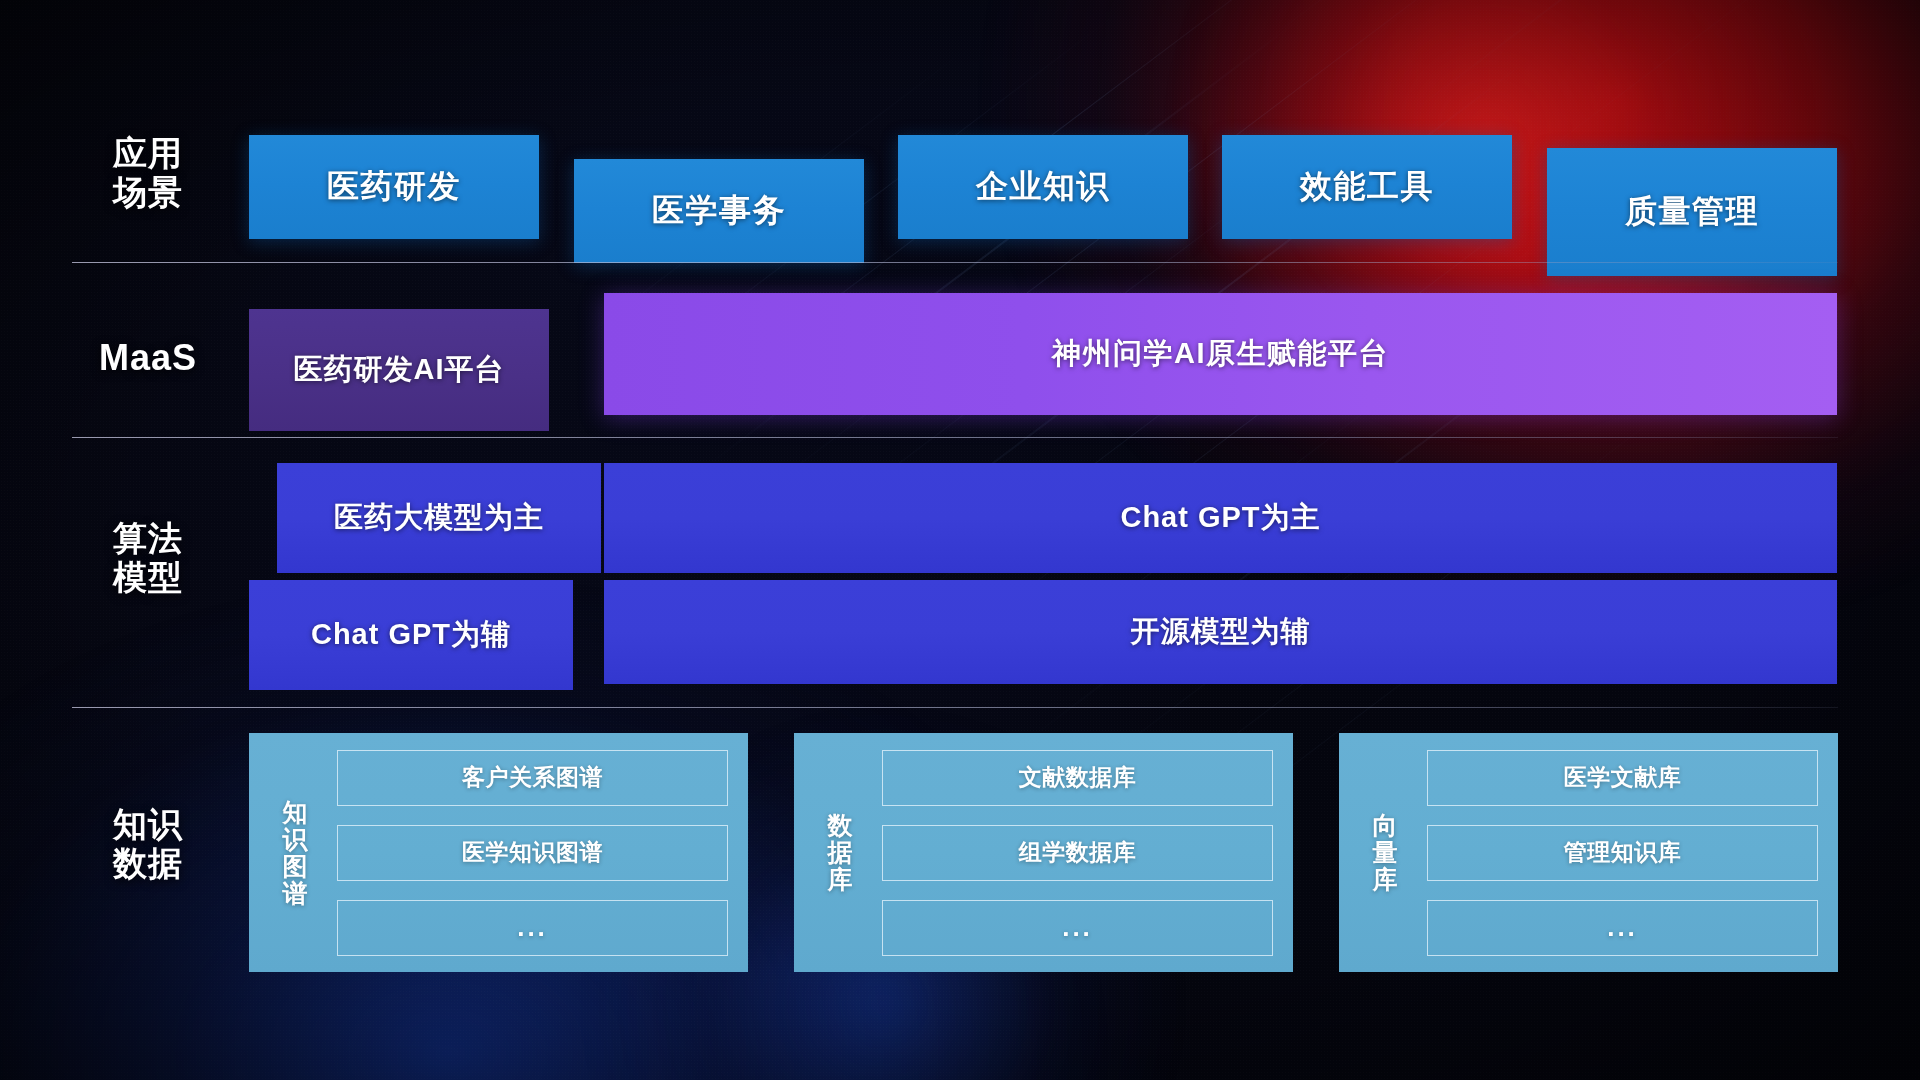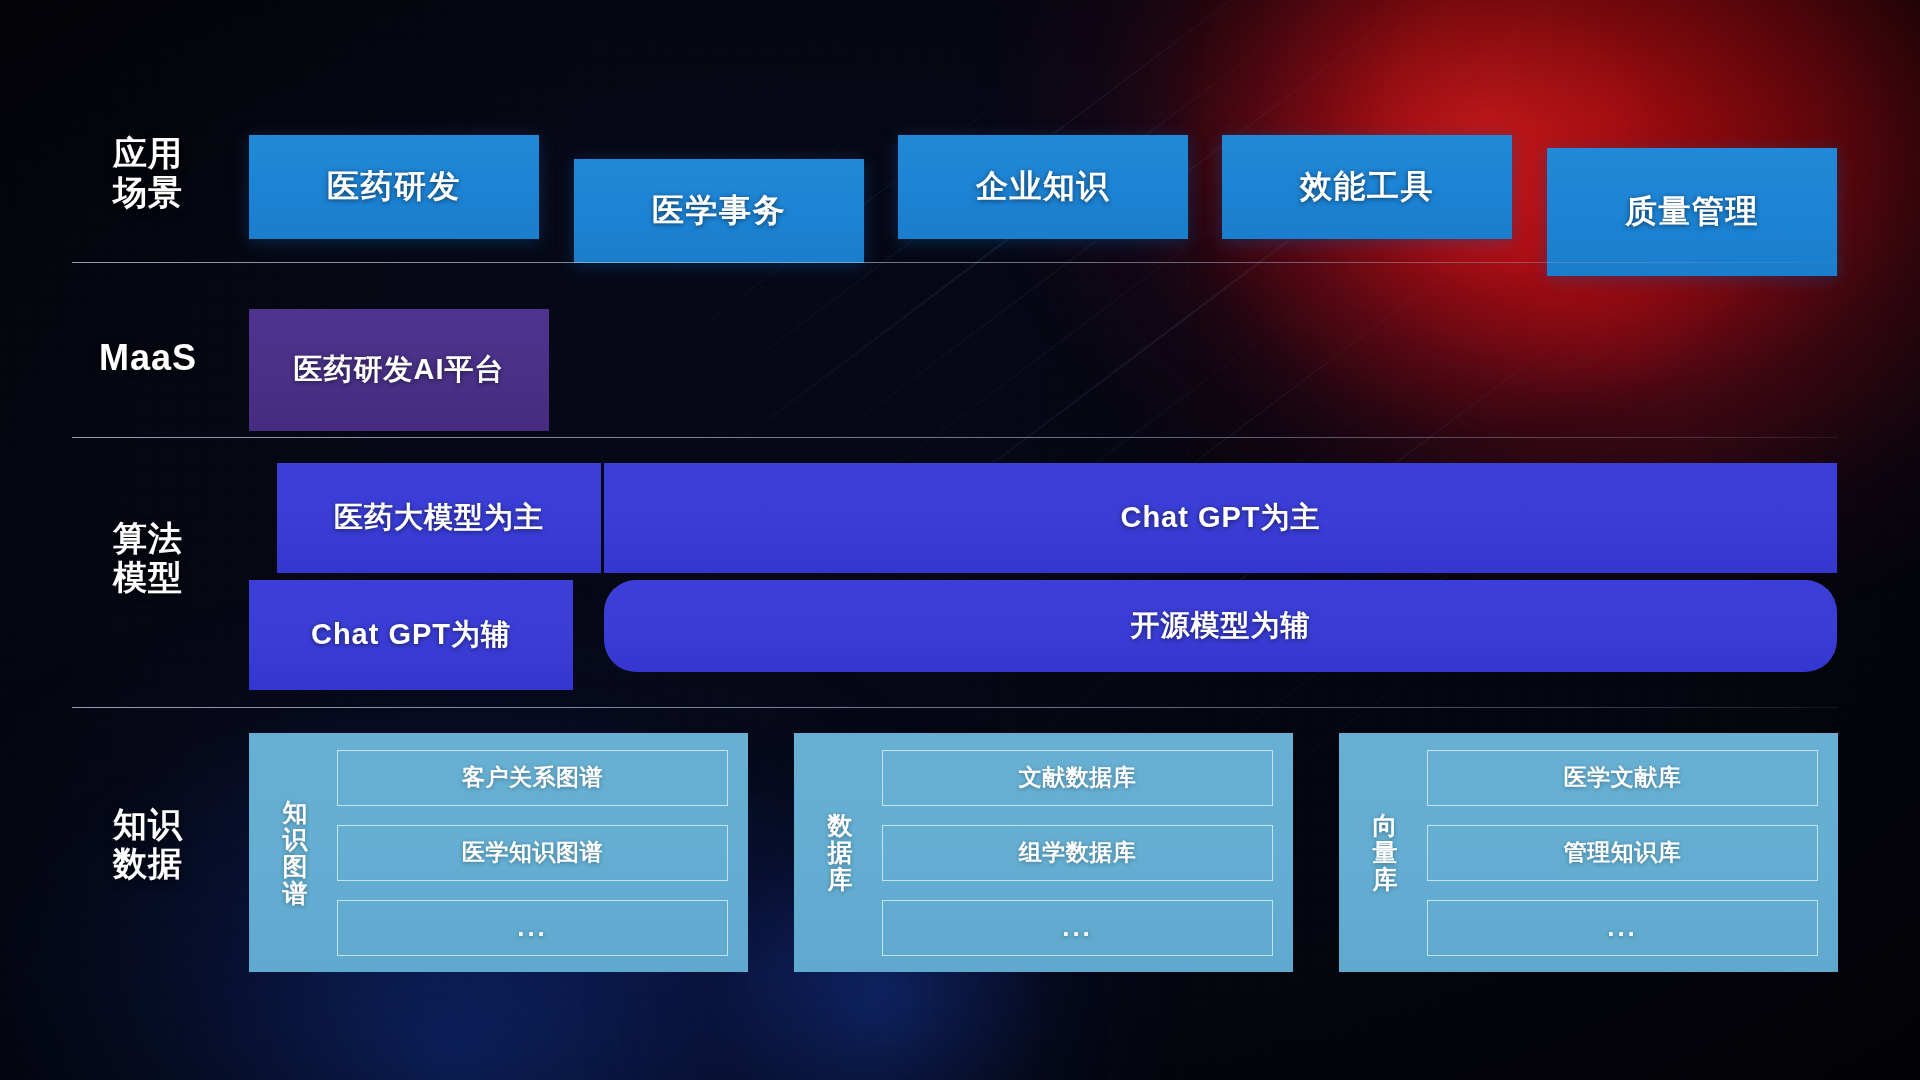--- a/index.html
+++ b/index.html
@@ -197,36 +197,39 @@
     <span>质量管理</span>
   </div>
 
   <div class="divider" style="left:72px;top:262px;width:1766px;"></div>
 
   <div class="row-label" style="left:72px;top:337px;width:152px;font-size:36px;">MaaS</div>
 
   <div class="box maas-left" style="left:249px;top:309px;width:300px;height:122px;">
     <span>医药研发AI平台</span>
   </div>
+  <div class="box maas-right" style="left:604px;top:293px;width:1233px;height:122px;">
+    <span>神州问学AI原生赋能平台</span>
+  </div>
 
   <div class="divider" style="left:72px;top:437px;width:1766px;"></div>
 
   <div class="row-label" style="left:72px;top:519px;width:152px;font-size:34px;">算法
 模型</div>
 
   <div class="box algo-box" style="left:249px;top:463px;width:324px;height:110px;margin-left:28px;">
     <span>医药大模型为主</span>
   </div>
   <div class="box algo-box" style="left:604px;top:463px;width:1233px;height:110px;">
     <span>Chat GPT为主</span>
   </div>
   <div class="box algo-box" style="left:249px;top:580px;width:324px;height:110px;">
     <span>Chat GPT为辅</span>
   </div>
-  <div class="box algo-box" style="left:604px;top:580px;width:1233px;height:92px;border-radius:32px;">
+  <div class="box algo-box" style="left:604px;top:580px;width:1233px;height:104px;">
     <span>开源模型为辅</span>
   </div>
 
   <div class="divider" style="left:72px;top:707px;width:1766px;"></div>
 
   <div class="row-label" style="left:72px;top:805px;width:152px;font-size:34px;">知识
 数据</div>
 
   <div class="kd-panel" style="left:249px;top:733px;width:499px;height:239px;padding:17px 20px 17px 22px;">
     <div class="kd-vlabel" style="width:48px;margin-right:18px;">知

